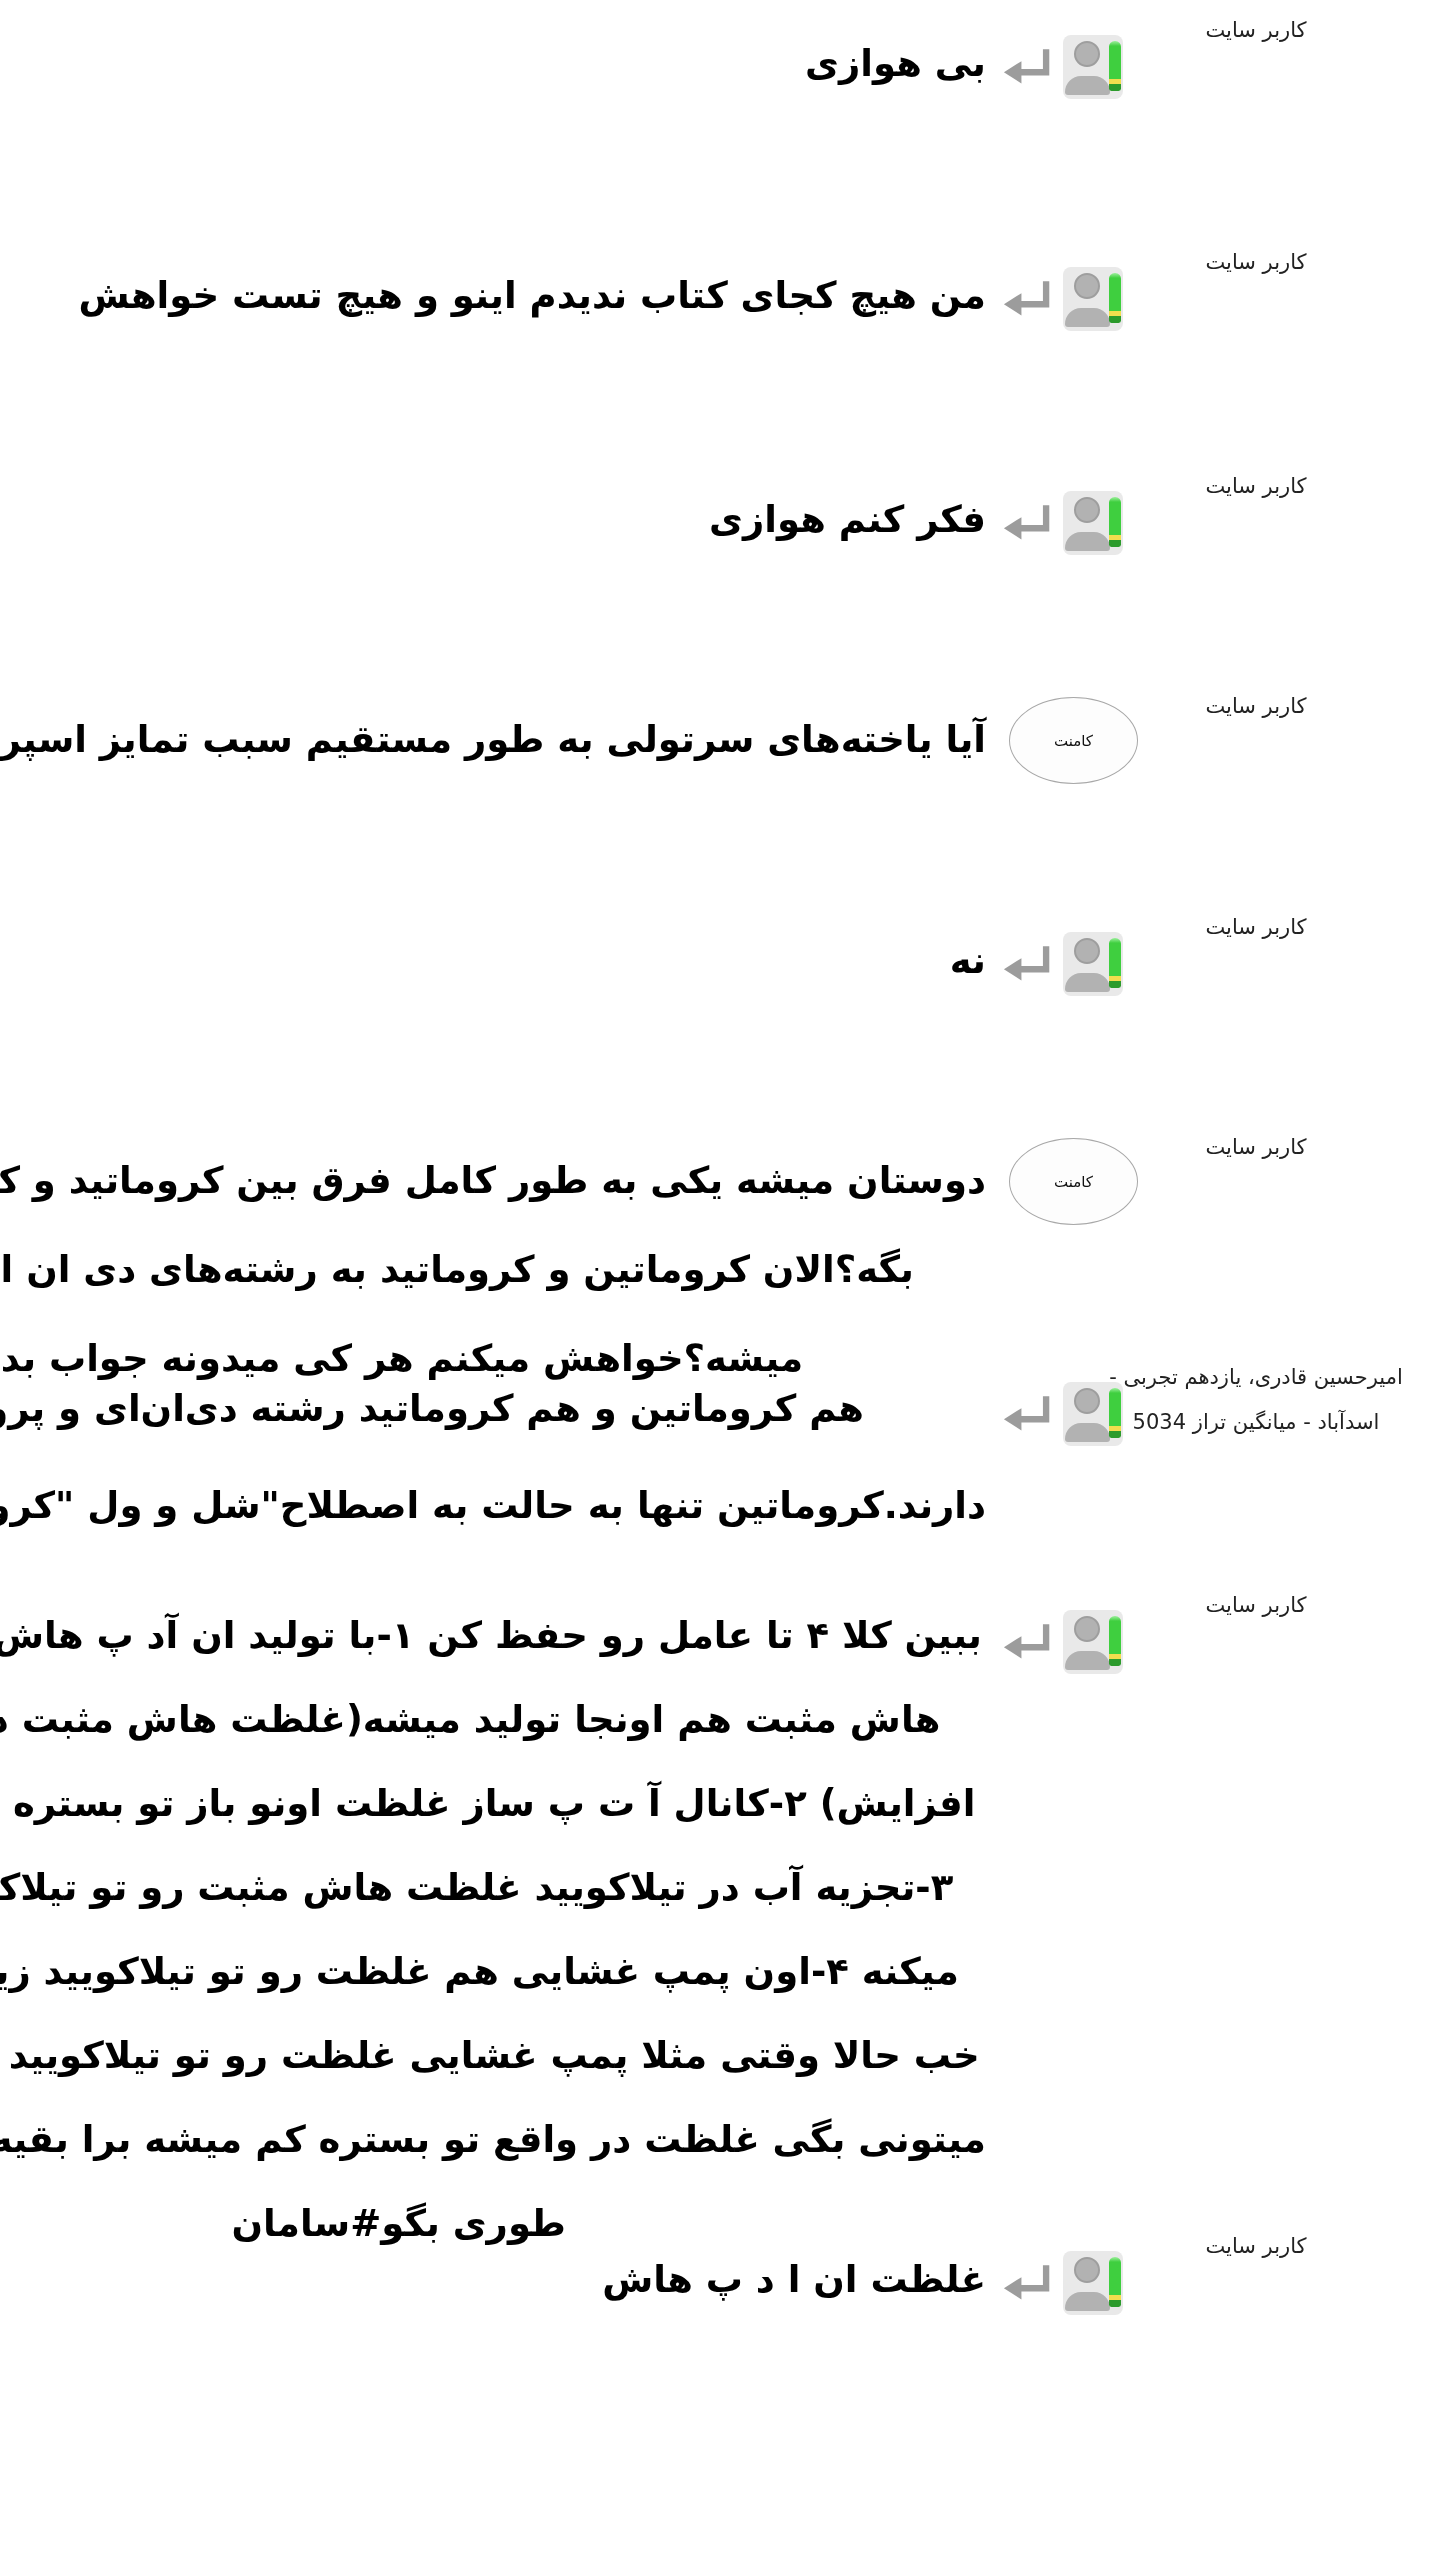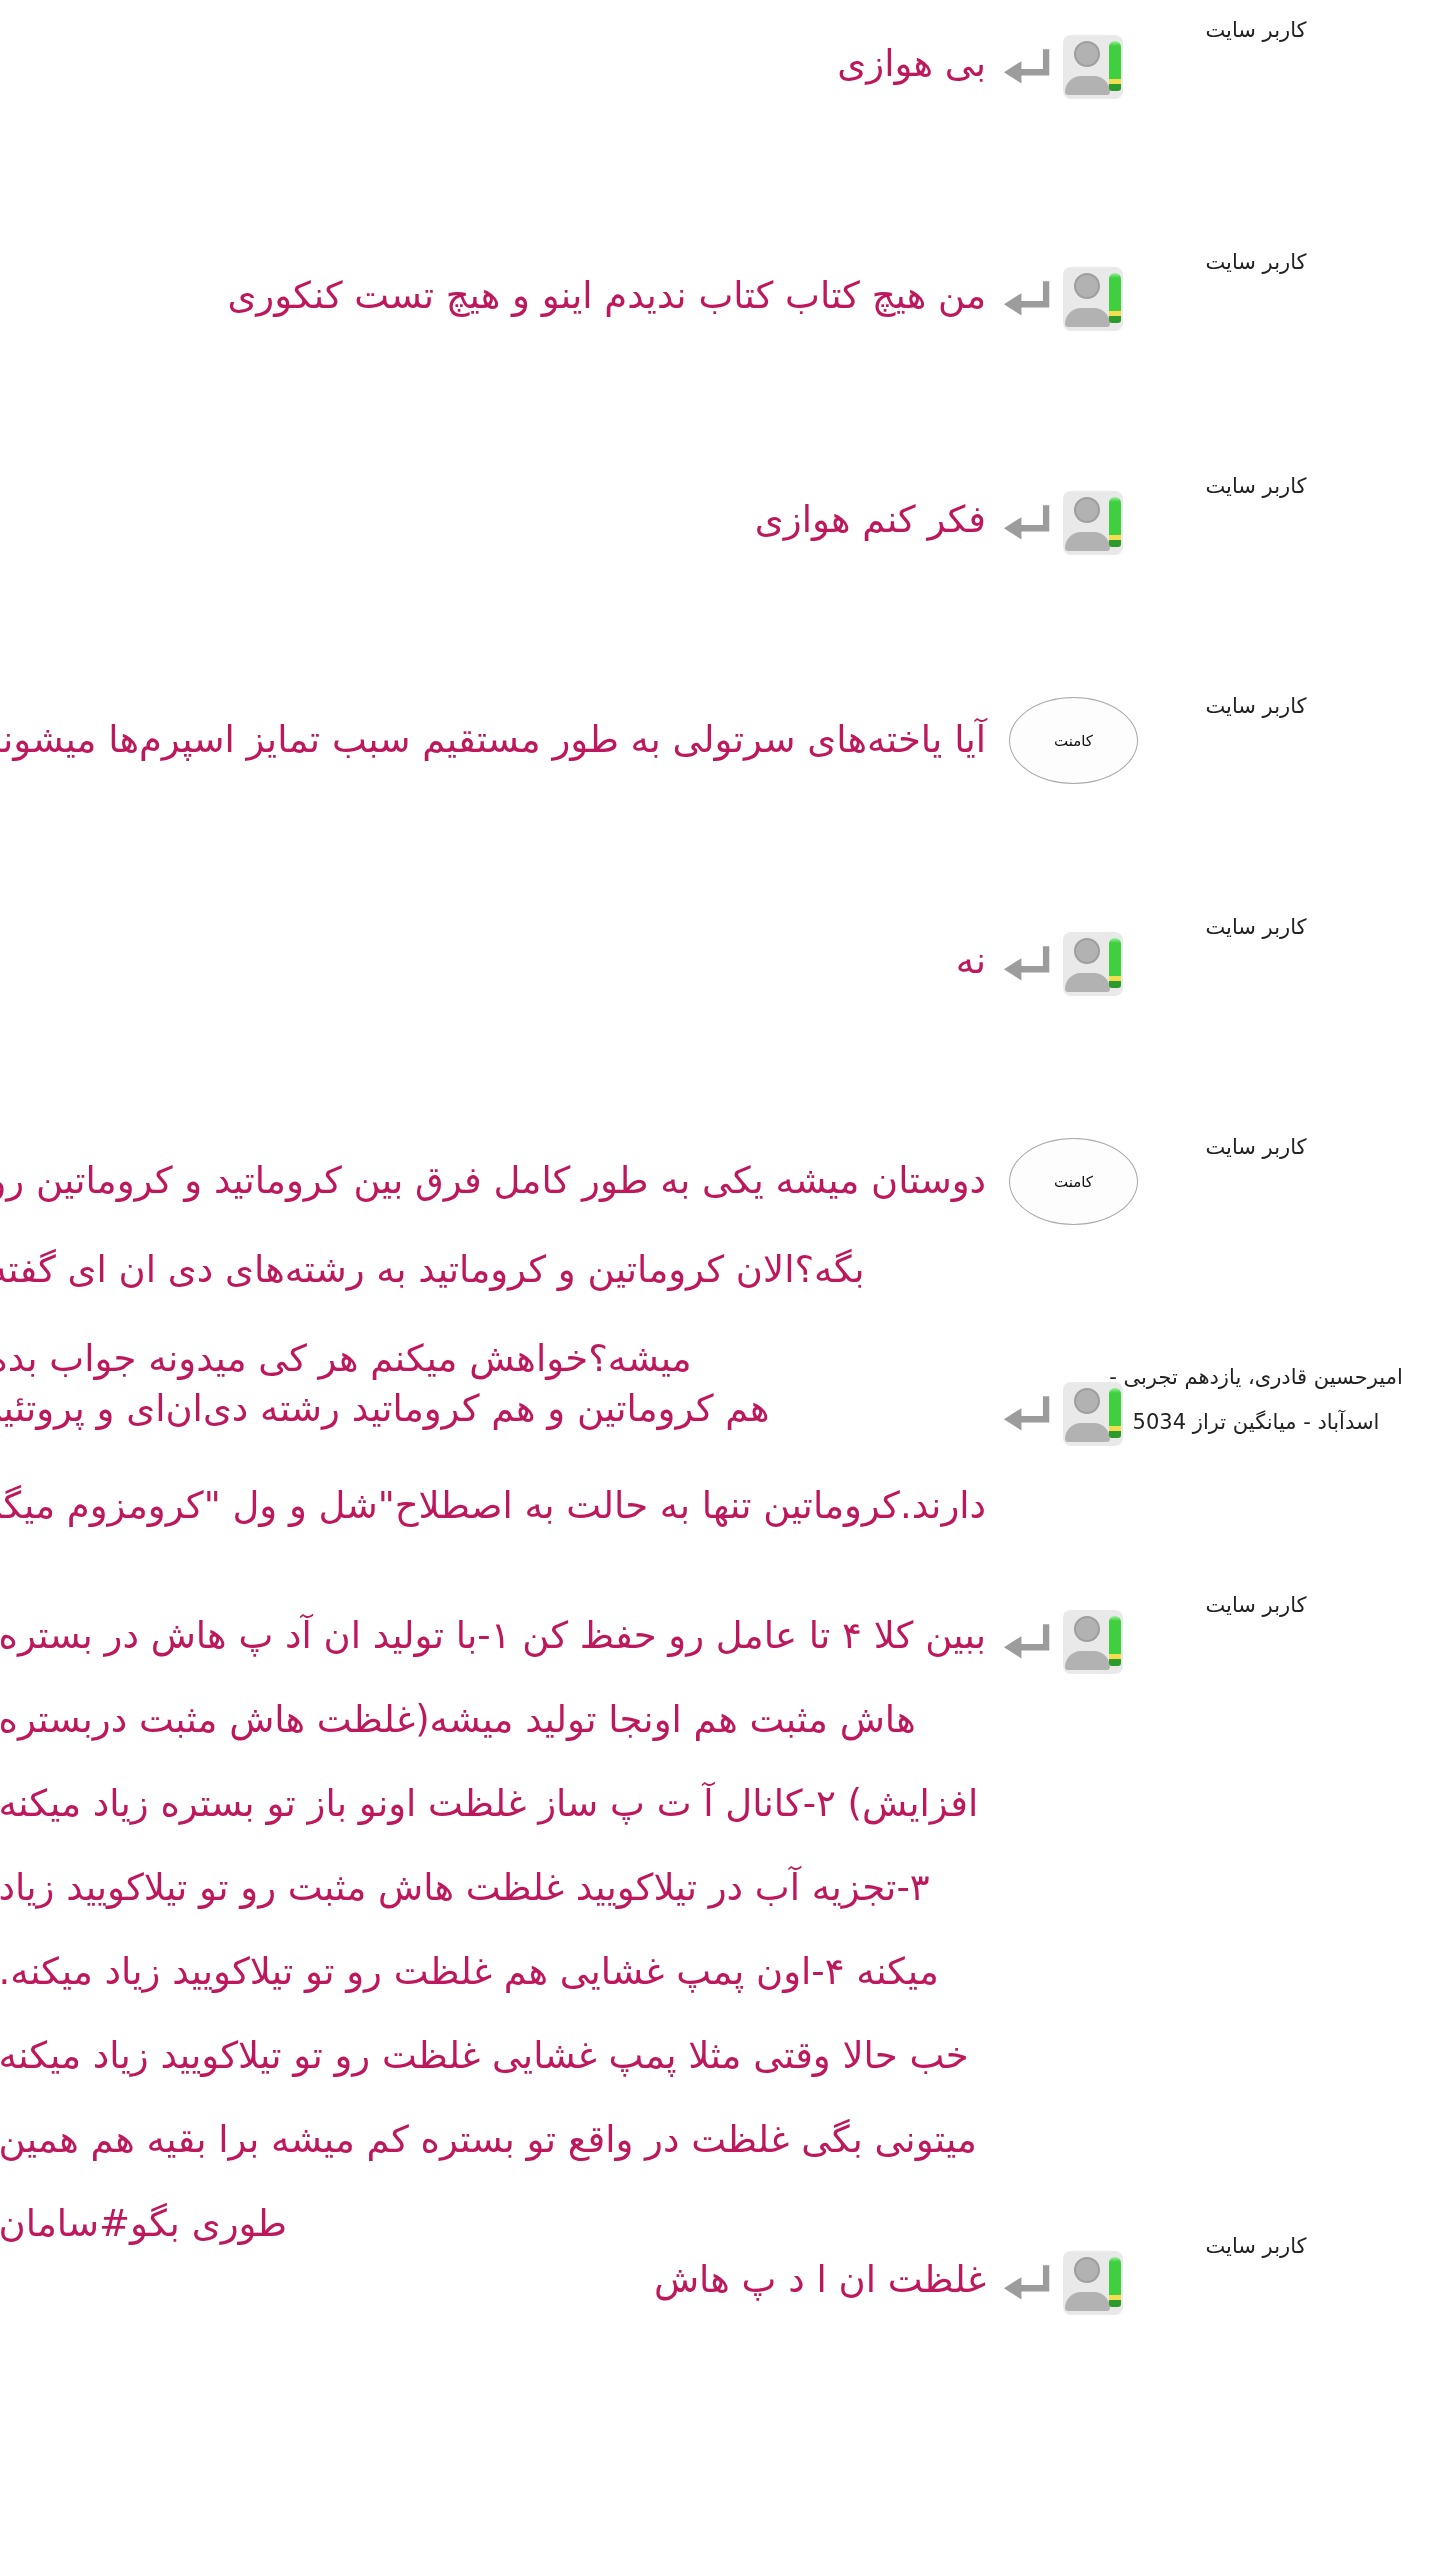--- a/index.html
+++ b/index.html
@@ -37,22 +37,22 @@
     background:linear-gradient(180deg,#9ef09e 0%,#3fcf3f 10%,#3fcf3f 76%,#f2de4e 76%,#f2de4e 86%,#2c9b2c 86%);
   }
   .comment-btn{
     position:absolute;top:13px;right:311px;width:127px;height:85px;
     border:1.6px solid #a8a8a8;border-radius:50%;background:#fdfdfd;
     display:flex;align-items:center;justify-content:center;
     font-size:15px;color:#111111;direction:rtl;cursor:pointer;
   }
   .msg-text{
     position:absolute;top:11.3px;right:463px;
-    direction:rtl;text-align:left;
-    font-size:37px;font-weight:normal;color:#be185d;
+    direction:rtl;text-align:center;
+    font-size:37px;font-weight:bold;color:#000000;
   }
   .msg-text div{white-space:nowrap;}
 </style>
 </head>
 <body>
 
 <div id="thread">
     <div class="row" style="top: 8px;">
     <div class="username">کاربر سایت</div>
     <div class="icons">
@@ -79,21 +79,21 @@
         <path d="M24 19 L24 47 L2 33 Z" fill="#9c9c9c"></path>
       </svg>
       <span class="avatar">
         <span class="head"></span>
         <span class="torso"></span>
         <span class="pencil"></span>
       </span>
     </div>
 
     <div class="msg-text" style="line-height: 89px;">
-        <div>من هیچ کتاب کتاب ندیدم اینو و هیچ تست کنکوری</div>
+        <div>من هیچ کجای کتاب ندیدم اینو و هیچ تست خواهش</div>
       </div>
   </div>
     <div class="row" style="top: 464px;">
     <div class="username">کاربر سایت</div>
     <div class="icons">
       <svg class="reply-arrow-icon" viewBox="0 0 62 54" xmlns="http://www.w3.org/2000/svg">
         <path d="M55 4 L55 33 L20 33" fill="none" stroke="#9c9c9c" stroke-width="8"></path>
         <path d="M24 19 L24 47 L2 33 Z" fill="#9c9c9c"></path>
       </svg>
       <span class="avatar">

